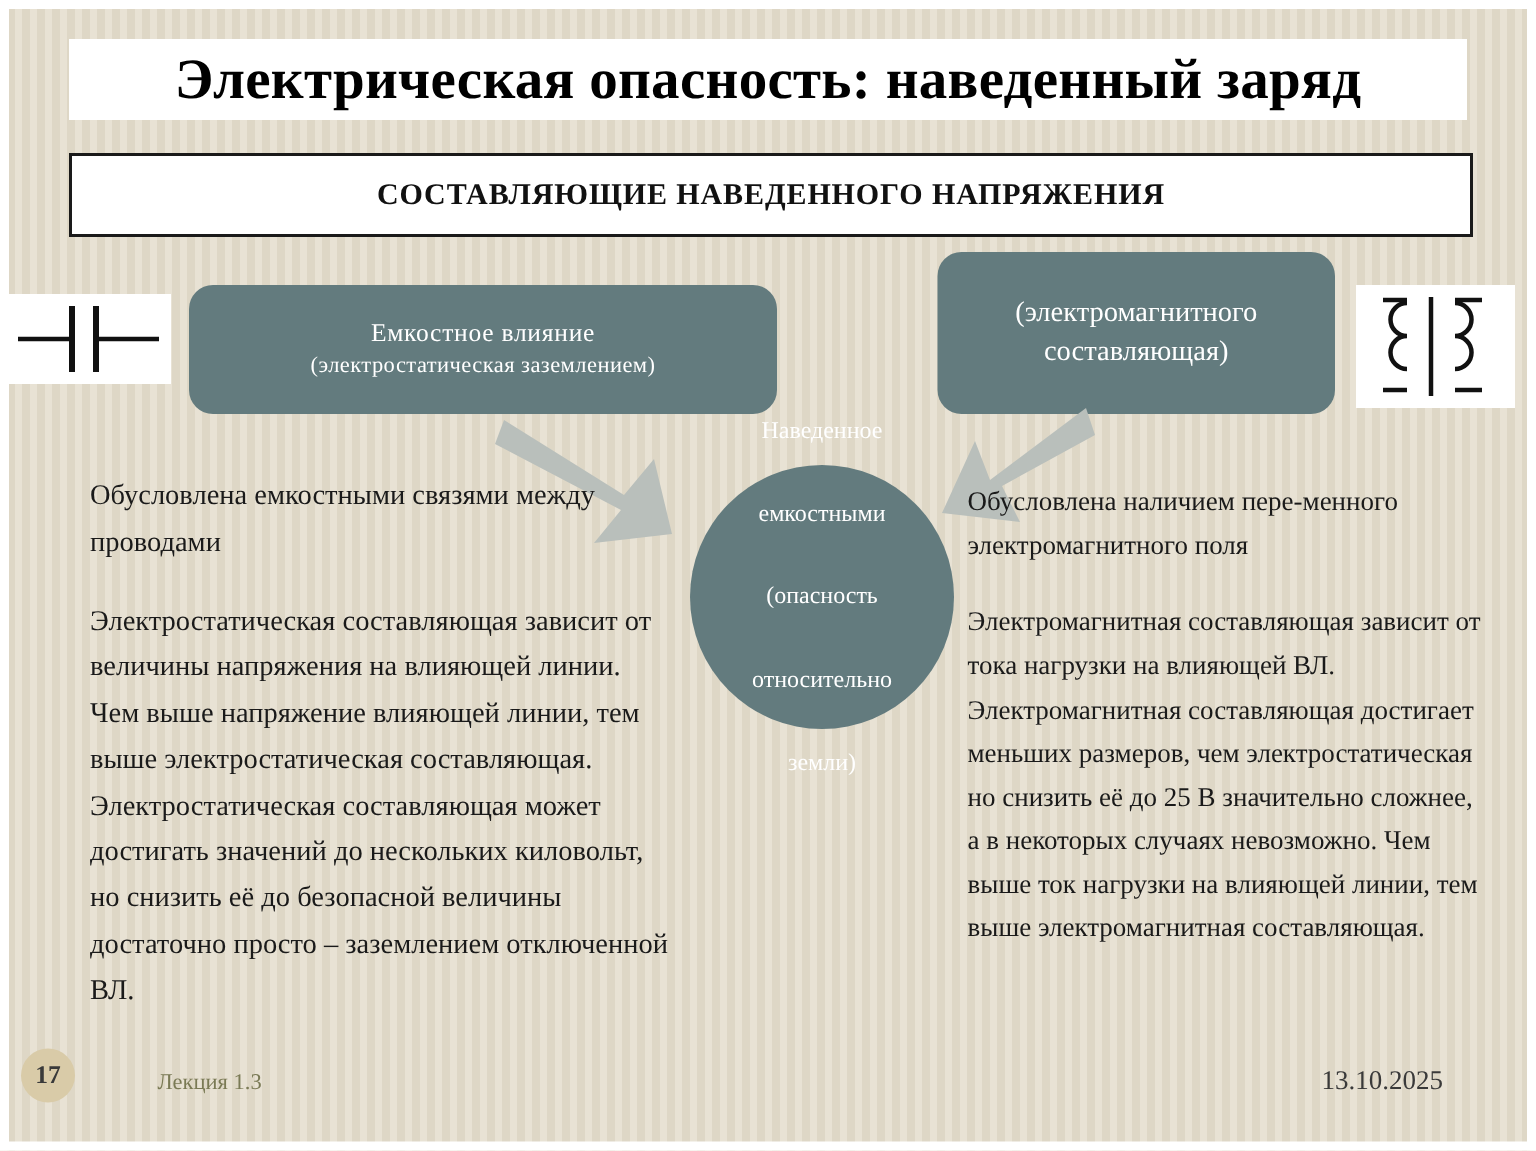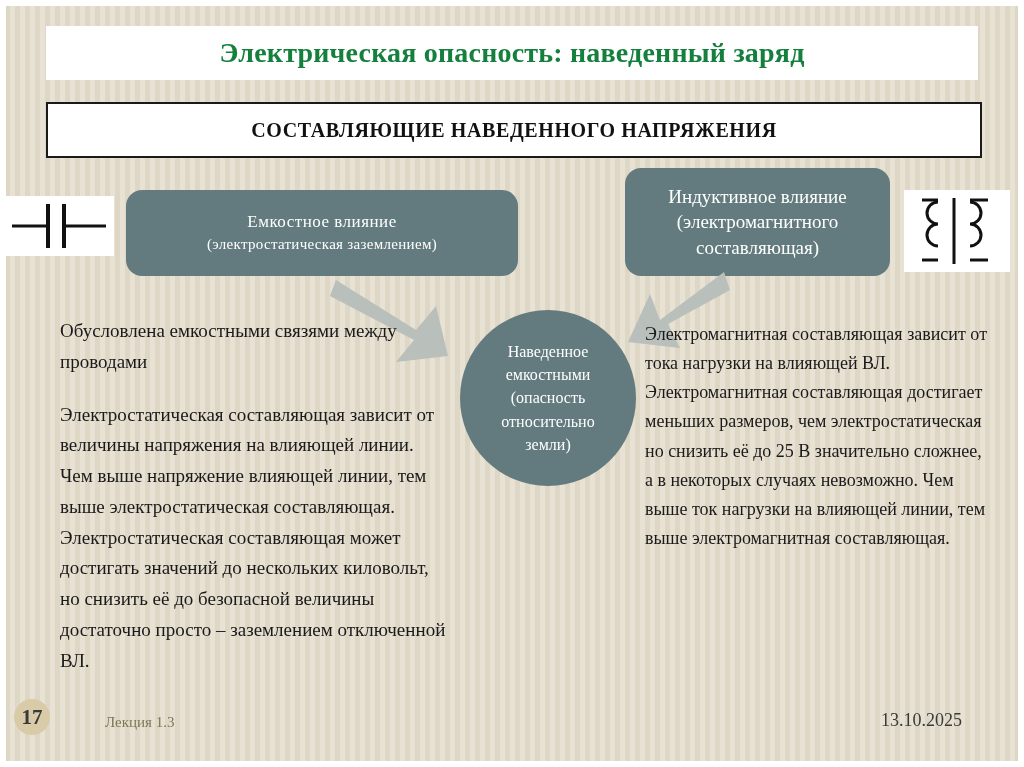--- a/index.html
+++ b/index.html
@@ -45,22 +45,22 @@
     width: 932px;
     height: 54px;
     background: #ffffff;
     display: flex;
     align-items: center;
     justify-content: center;
   }
   .title-bar .title-text {
     font-family: "Liberation Serif", serif;
     font-weight: bold;
-    font-size: 28px;
-    color: #15803d;
+    font-size: 38px;
+    color: #000000;
     letter-spacing: 0.2px;
     white-space: nowrap;
   }
 
   
   .subtitle-box {
     position: absolute;
     left: 46px;
     top: 102px;
     width: 932px;
@@ -128,20 +128,21 @@
     background: #637b7e;
     border-radius: 50%;
     color: #ffffff;
     display: flex;
     flex-direction: column;
     align-items: center;
     justify-content: center;
     text-align: center;
     font-size: 16px;
     line-height: 1.45;
+    gap: 32px;
   }
 
   
   .arrow-left-wrap {
     position: absolute;
     left: 330px;
     top: 278px;
     width: 140px;
     height: 90px;
   }
@@ -198,21 +199,21 @@
     position: absolute;
     left: 14px;
     bottom: 32px;
     width: 36px;
     height: 36px;
     border-radius: 50%;
     background: #d9cba8;
     color: #3a3a3a;
     font-family: "Liberation Serif", serif;
     font-weight: bold;
-    font-size: 21px;
+    font-size: 17px;
     display: flex;
     align-items: center;
     justify-content: center;
   }
   .footer-center {
     position: absolute;
     left: 105px;
     bottom: 36px;
     font-size: 15px;
     color: #7a7a55;
@@ -264,21 +265,20 @@
       <line x1="66" y1="70" x2="84" y2="70" stroke="#111" stroke-width="3"></line>
     </svg>
   </div>
 
   <div class="box-cap">
     <div class="l1">Емкостное  влияние</div>
     <div class="l2">(электростатическая заземлением)</div>
   </div>
 
   <div class="box-ind">
-    <div>Индуктивное влияние</div>
     <div>(электромагнитного</div>
     <div>составляющая)</div>
   </div>
 
   <div class="arrow-left-wrap">
     <svg width="140" height="90" viewBox="0 0 140 90">
       <polygon points="6,2 86,52 106,28 118,78 66,84 84,62 0,18" fill="#b9bfbb"></polygon>
     </svg>
   </div>
 
@@ -295,20 +295,21 @@
     <div>относительно</div>
     <div>земли)</div>
   </div>
 
   <div class="col-left">
     <p class="para">Обусловлена емкостными связями между проводами</p>
     <p class="para">Электростатическая составляющая зависит от величины напряжения на влияющей линии. Чем выше напряжение влияющей линии, тем выше электростатическая составляющая. Электростатическая составляющая может достигать значений до нескольких киловольт, но снизить её до безопасной величины достаточно просто – заземлением отключенной ВЛ.</p>
   </div>
 
   <div class="col-right">
+    <p class="para">Обусловлена наличием пере-менного электромагнитного поля</p>
     <p class="para">Электромагнитная составляющая зависит от тока нагрузки на влияющей ВЛ. Электромагнитная составляющая достигает меньших размеров, чем электростатическая но снизить её до 25 В значительно сложнее, а в некоторых случаях невозможно. Чем выше ток нагрузки на влияющей линии, тем выше электромагнитная составляющая.</p>
   </div>
 
   <div class="page-badge">17</div>
   <div class="footer-center">Лекция 1.3</div>
   <div class="footer-date">13.10.2025</div>
 
 </div>
 
 </body></html>

